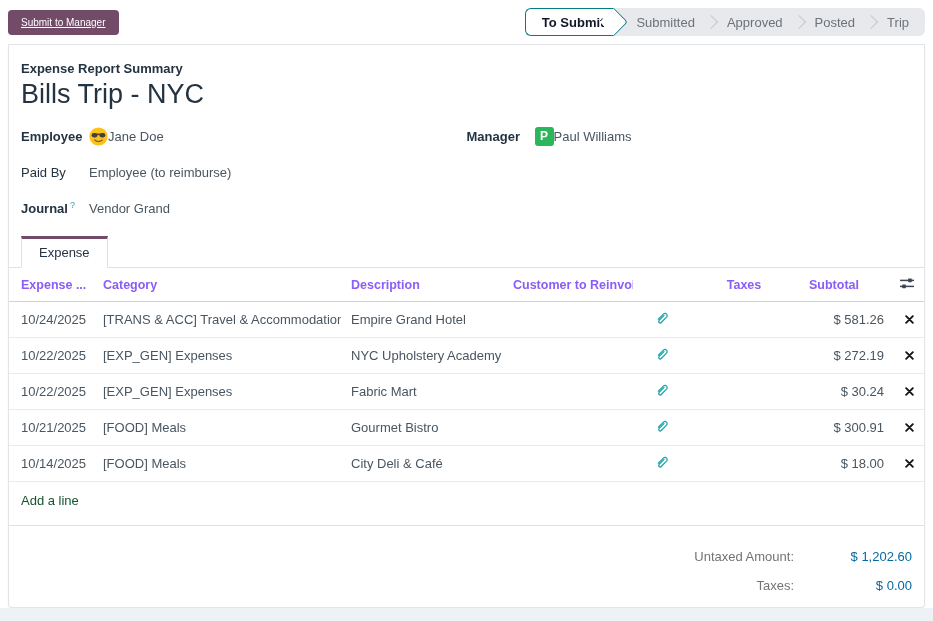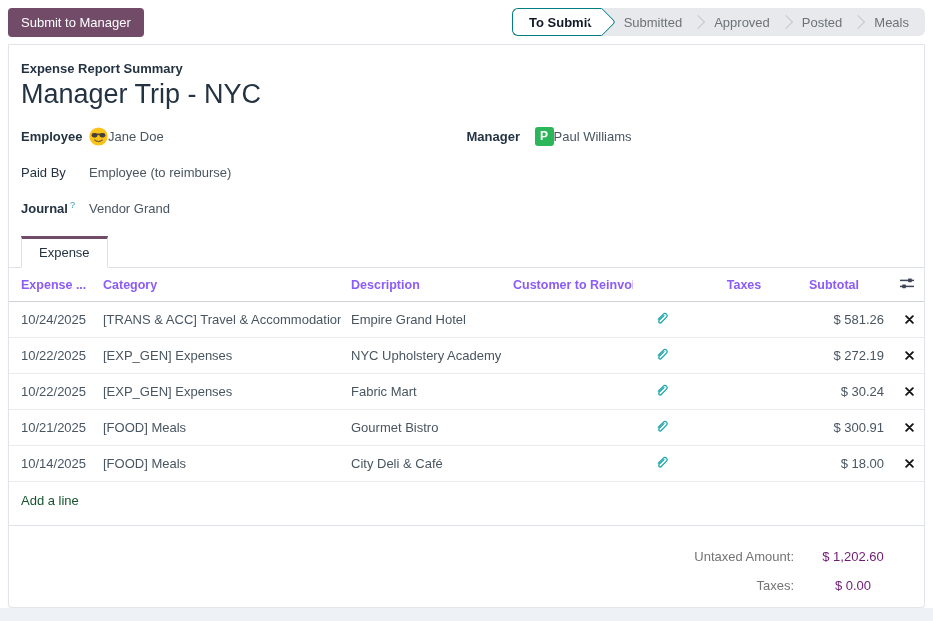--- a/index.html
+++ b/index.html
@@ -6,21 +6,21 @@
   html,body { width:933px; height:621px; }
   body {
     font-family:"Liberation Sans", sans-serif;
     font-size:13px; color:#374151; background:#fff; overflow:hidden;
   }
 
   
   .topbar { height:44px; display:flex; align-items:center; justify-content:space-between; padding:0 8px; background:#fff; }
   .btn-primary {
     background:#714B67; color:#fff; border:none; border-radius:4px;
-    padding:7px 13px; font-size:13px; cursor:pointer; font-family:inherit;
+    padding:7px 13px; font-size:10px; cursor:pointer; font-family:inherit;text-decoration:underline;
   }
 
   .statusbar { display:flex; align-items:stretch; background:#e7e9ed; border-radius:6px; height:28px; }
   .step { display:flex; align-items:center; padding:0 16px; color:#6d7378; position:relative; font-size:13px; cursor:pointer; white-space:nowrap; }
   .step:not(.active):not(:last-child)::after {
     content:''; position:absolute; right:-5px; top:50%; width:9px; height:9px;
     border-top:1px solid #c4c8cd; border-right:1px solid #c4c8cd;
     transform:translateY(-50%) rotate(45deg); z-index:1;
   }
   .step.active {
@@ -75,21 +75,21 @@
   td.c-sub { text-align:right; }
   td.c-del { text-align:center; padding:7px 0; }
   tr.expense-row { cursor:pointer; }
   tr.addline td { border-bottom:none; padding:11px 10px 10px 12px; }
   .link { color:#14532d; cursor:pointer; text-decoration:none; }
   .table-end-line { border-top:1px solid #dee2e6; margin-top:7px; }
 
   
   .totals { display:grid; grid-template-columns:1fr 118px; padding:16px 12px 0; }
   .t-label { text-align:right; color:#737373; padding:7px 0; }
-  .t-value { text-align:center; color:#701a75; padding:7px 0; }
+  .t-value { text-align:right; color:#0369a1; padding:7px 0; }
   .t-total-label { padding-top:14px; }
 
   .bottom-strip { height:13px; background:#eef1f6; }
   .icon { display:inline-flex; align-items:center; justify-content:center; }
 </style>
 </head>
 <body>
 
 <div class="topbar">
   <button class="btn-primary">Submit to Manager</button>
@@ -101,29 +101,29 @@
     <div class="step">
       <span>Submitted</span>
     </div>
     <div class="step">
       <span>Approved</span>
     </div>
     <div class="step">
       <span>Posted</span>
     </div>
     <div class="step">
-      <span>Meals</span>
+      <span>Trip</span>
     </div>
   </div>
 </div>
 
 <div class="sheet">
   <div class="sheet-pad">
     <div class="summary-label">Expense Report Summary</div>
-    <div class="page-title">Manager Trip - NYC</div>
+    <div class="page-title">Bills Trip - NYC</div>
 
     <div class="fields">
       <div>
         <div class="field-row">
           <span class="field-label fw-b">Employee</span>
           <span class="field-value">
             <span class="icon avatar-emoji">
               <svg width="19" height="19" viewBox="0 0 20 20">
                 <circle cx="10" cy="10" r="9.6" fill="#fcc21c"></circle>
                 <rect x="2.8" y="6.4" width="6.2" height="4.6" rx="2.2" fill="#46403a"></rect>

